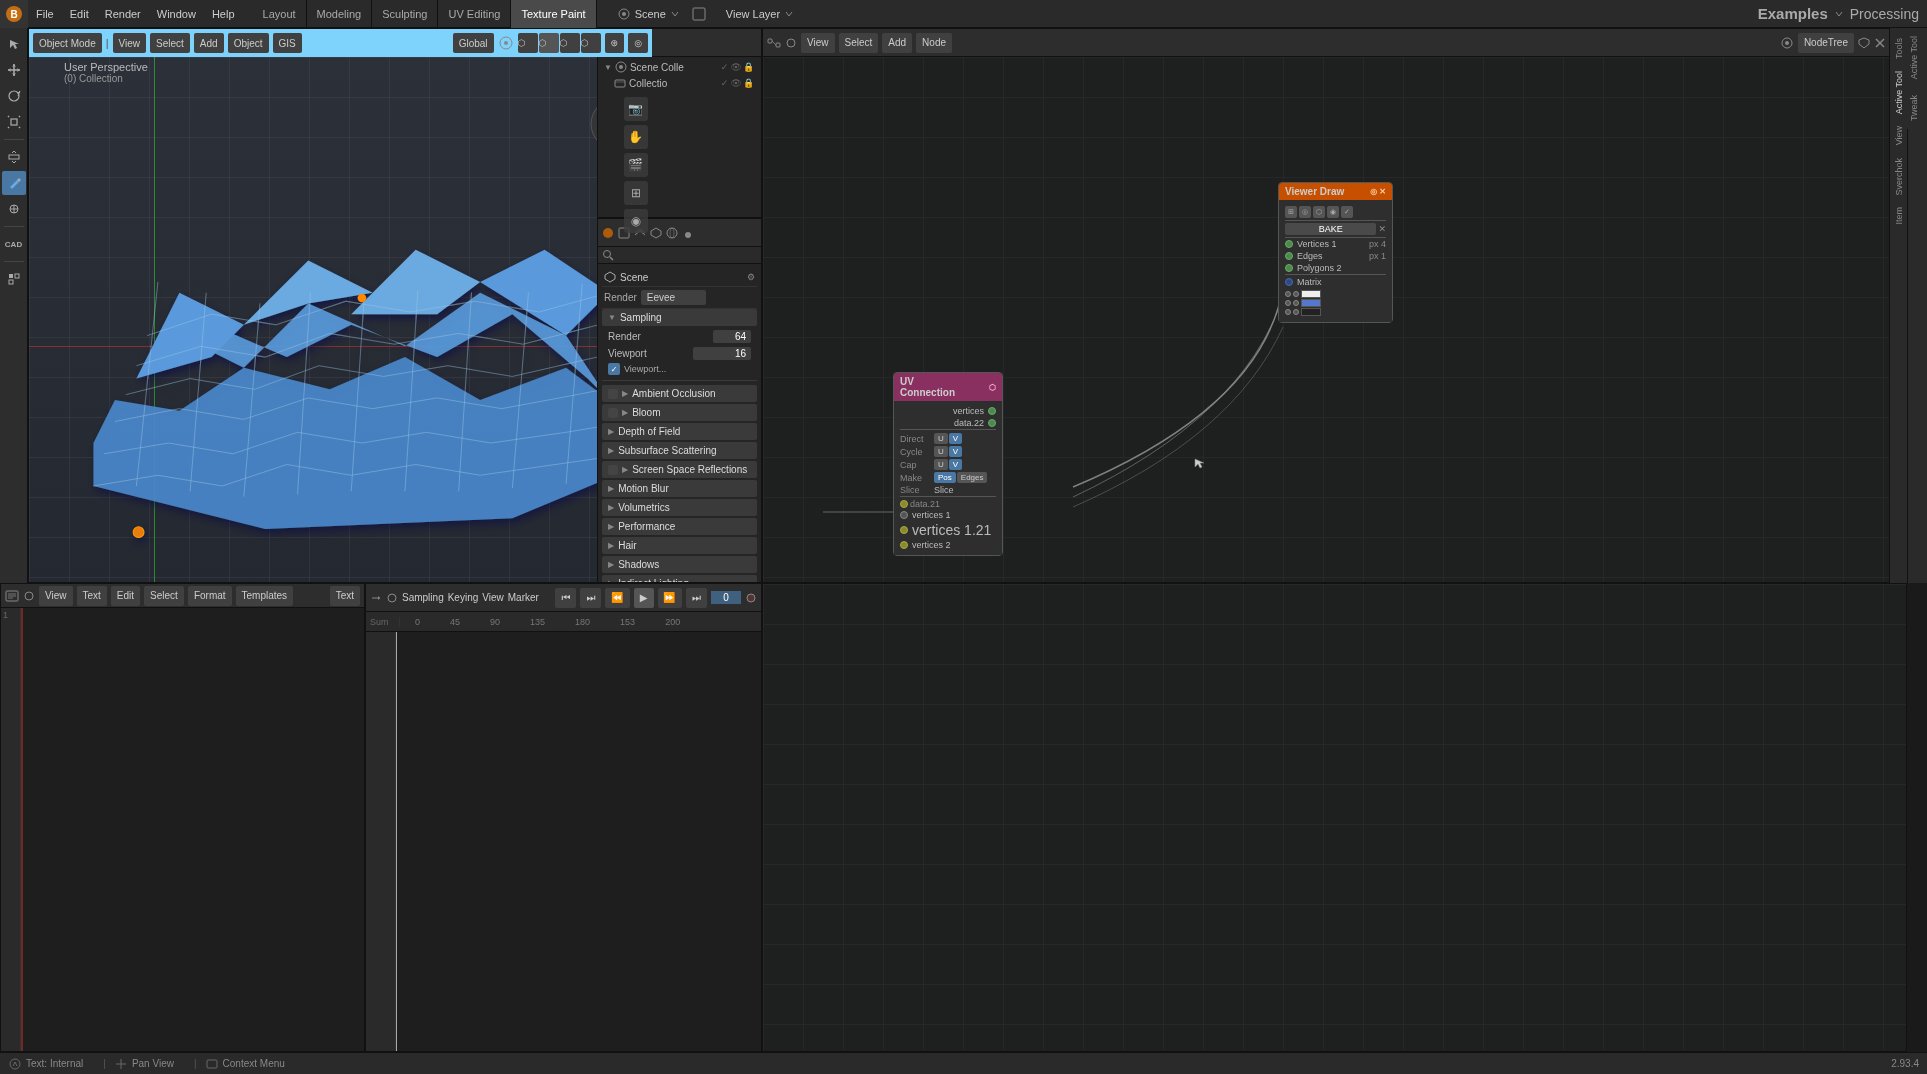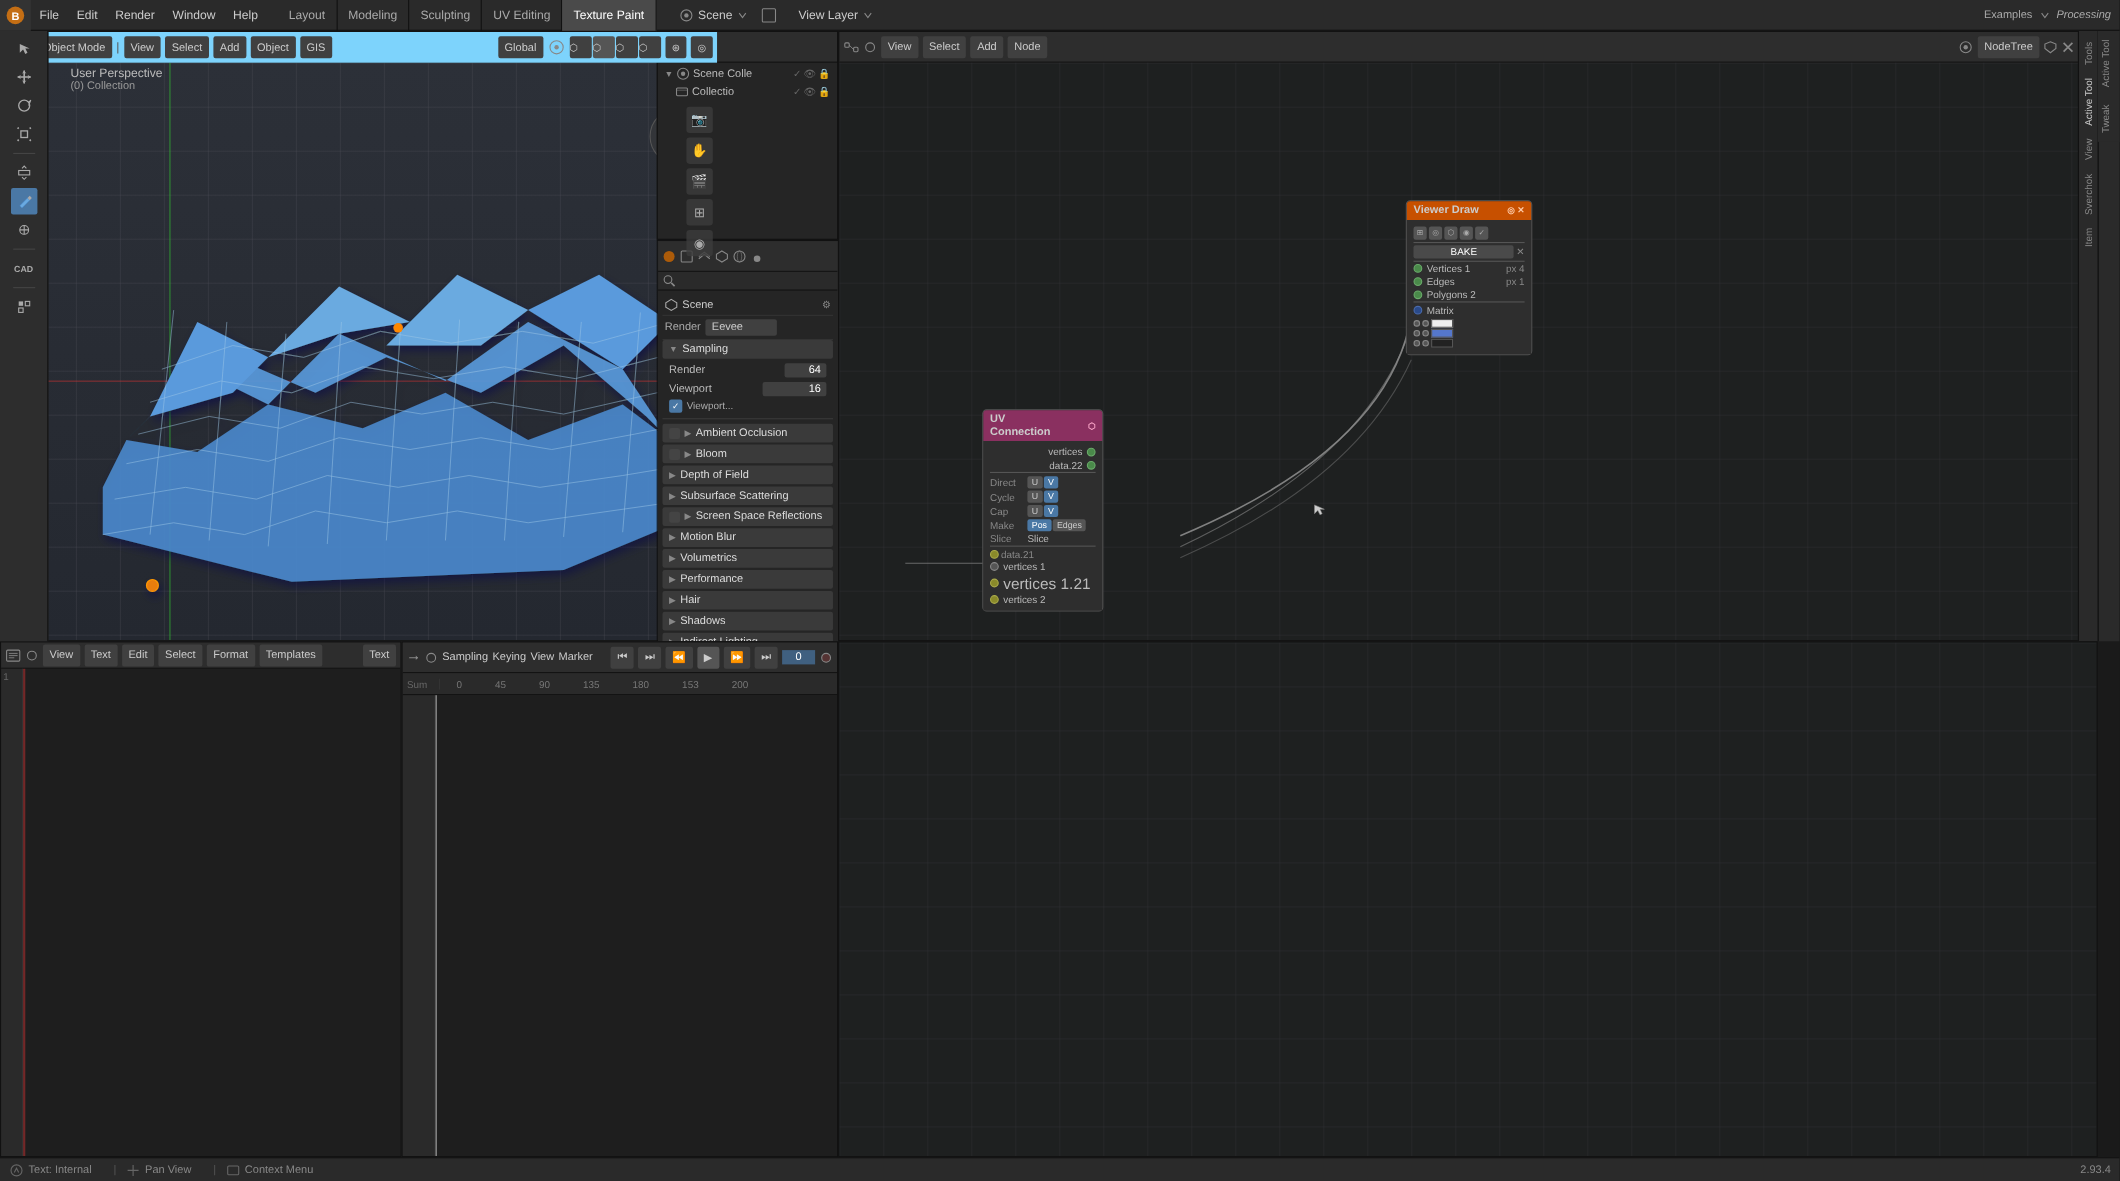--- a/index.html
+++ b/index.html
@@ -175,21 +175,21 @@
       cursor: pointer;
       font-size: 12px;
       color: #aaa;
     }
 
     
     .left-toolbar {
       position: absolute;
       top: 28px;
       left: 0;
-      width: 44px;
+      width: 28px;
       background: #2d2d2d;
       height: 555px;
       border-right: 1px solid #111;
       display: flex;
       flex-direction: column;
       align-items: center;
       padding-top: 4px;
       gap: 2px;
       z-index: 20;
     }
@@ -541,25 +541,25 @@
   </div>
 
   <div class="view-layer-section">
     <span style="color:#ccc;">View Layer</span>
     <svg width="10" height="10" viewBox="0 0 10 10">
       <path d="M2 3 L5 7 L8 3" stroke="#888" fill="none" stroke-width="1"></path>
     </svg>
   </div>
 
   <div style="margin-left: auto; display:flex; align-items:center; gap:6px; padding-right:8px;">
-    <span style="color:#aaa; font-size:10px;">Examples</span>
+    <span style="color:#aaa; font-size:15px;font-weight:bold;">Examples</span>
     <svg width="10" height="10" viewBox="0 0 10 10">
       <path d="M2 3 L5 7 L8 3" stroke="#888" fill="none" stroke-width="1"></path>
     </svg>
-    <span style="color:#aaa; font-size:10px;font-style:italic;">Processing</span>
+    <span style="color:#aaa; font-size:14px;">Processing</span>
   </div>
 </div>
 
 <div class="left-toolbar">
   <button class="toolbar-btn">
     <svg width="14" height="14" viewBox="0 0 14 14">
         <path d="M3 3 L3 11 L6 8 L8 12 L10 11 L8 7 L12 7 Z" fill="#aaa"></path>
       </svg>
   </button>
   <button class="toolbar-btn">

